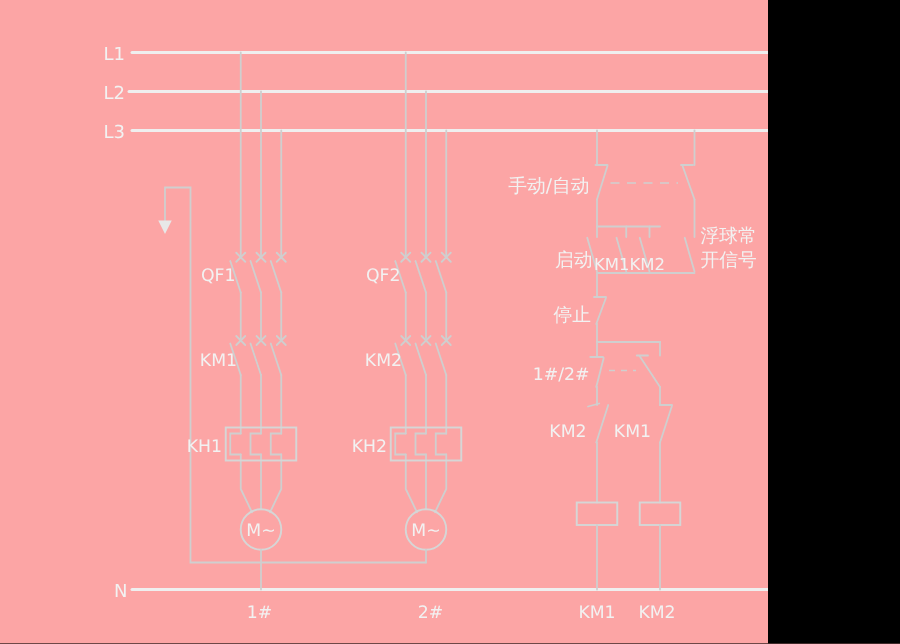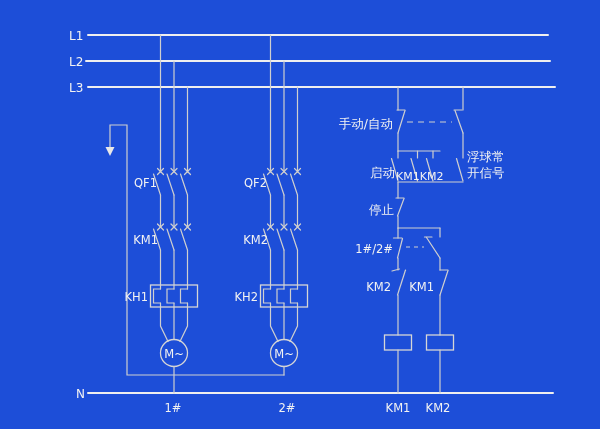--- a/index.html
+++ b/index.html
@@ -1,16 +1,16 @@
 <!DOCTYPE html>
 <html><head>
 <meta charset="utf-8">
 <style>
   html,body{margin:0;padding:0;background:#000;}
-  #stage{position:relative;width:600px;height:429px;background:#1d4ed8;overflow:hidden;}
+  #stage{position:relative;width:512px;height:429px;background:#fca5a5;overflow:hidden;}
   svg{display:block;}
   .wire{stroke:#cfcfcf;stroke-width:1.2;fill:none;stroke-linecap:round;}
   .rail{stroke:#efefef;stroke-width:2;fill:none;stroke-linecap:round;}
   .dash{stroke:#cfcfcf;stroke-width:1.1;fill:none;stroke-dasharray:6 5;}
   .dash2{stroke:#cfcfcf;stroke-width:1.1;fill:none;stroke-dasharray:4 4;}
   .box{stroke:#d6d6d6;stroke-width:1.3;fill:none;}
   .tri{fill:#e8e8e8;stroke:none;}
   text{font-family:"DejaVu Sans","Liberation Sans",sans-serif;fill:#f2f2f2;}
   .lbl-rail{font-size:12px;}
   .lbl-en{font-size:11.5px;}

